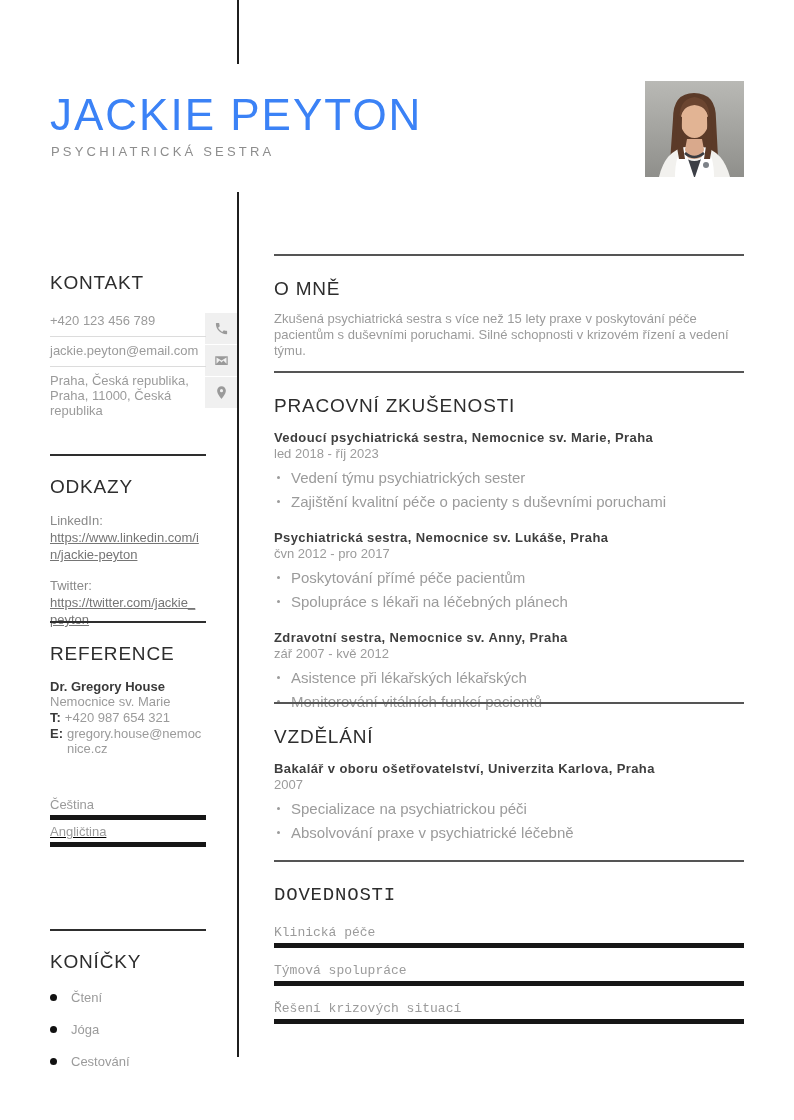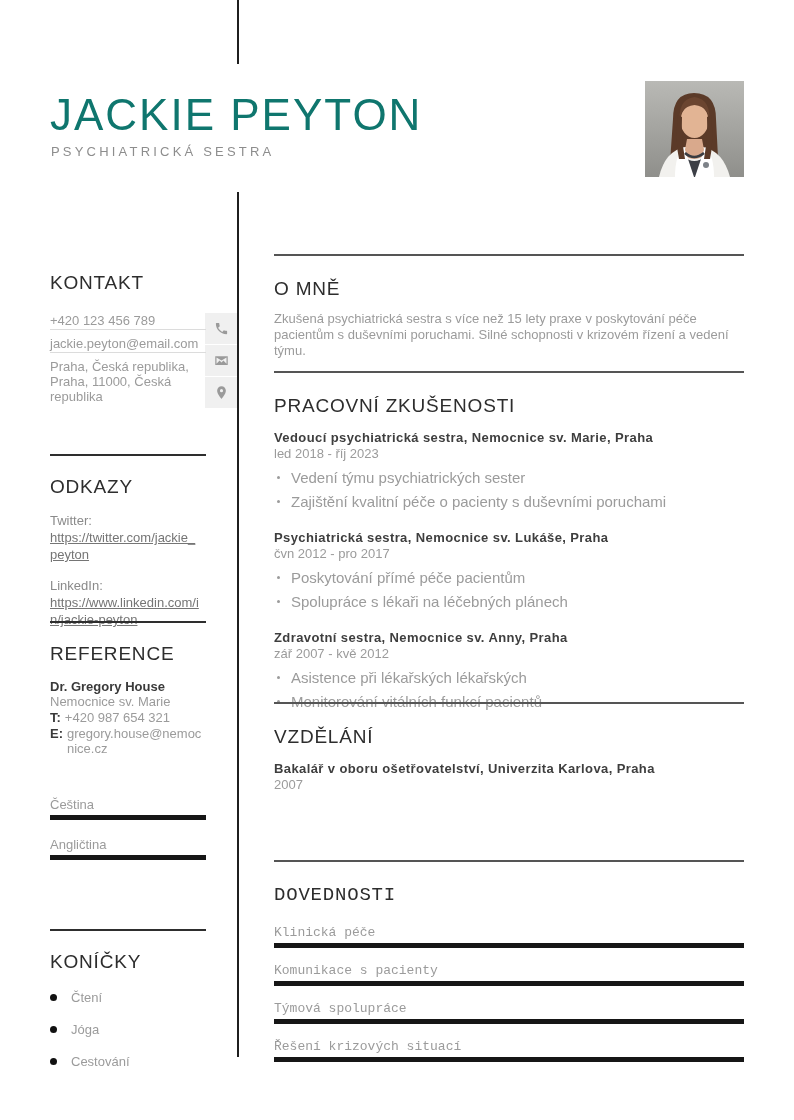--- a/index.html
+++ b/index.html
@@ -12,21 +12,21 @@
   }
 
   
   .vdiv { position: absolute; left: 237px; width: 2px; background: #1f1f1f; }
   .vdiv.top { top: 0; height: 64px; }
   .vdiv.mid { top: 192px; height: 865px; }
 
   
   .name {
     position: absolute; left: 50px; top: 90px;
-    font-size: 44px; letter-spacing: 2px; color: #0f766e;
+    font-size: 44px; letter-spacing: 2px; color: #3b82f6;
     font-weight: 400; white-space: nowrap;
   }
   .subtitle {
     position: absolute; left: 51px; top: 144px;
     font-size: 13px; letter-spacing: 3.2px; color: #8d8d8d;
     white-space: nowrap;
   }
   .photo {
     position: absolute; left: 645px; top: 81px; width: 99px; height: 96px;
     overflow: hidden;
@@ -46,21 +46,21 @@
   #sec-odkazy    { top: 454px; }
   #sec-reference { top: 621px; }
   #sec-jazyky    { top: 784px; }
   #sec-konicky   { top: 929px; }
   .side h2.heading { margin-top: 0; }
   .side .with-rule h2.heading { margin-top: 20px; }
 
   .contact-rows { margin-top: 13px; }
   .contact-row {
     font-size: 13px; color: #9b9b9b;
-    padding: 6px 0 1px 0; line-height: 15px;
+    padding: 6px 0 8px 0; line-height: 15px;
   }
   .contact-row.bordered { border-bottom: 1px solid #dcdcdc; }
 
   .icon-strip {
     position: absolute; left: 205px; top: 313px; width: 32px; height: 95px;
     background: #f0f0f0; display: flex; flex-direction: column;
   }
   .icon-cell { flex: 1; display: flex; align-items: center; justify-content: center; }
   .icon-cell + .icon-cell { border-top: 1px solid #ffffff; }
   .icon-cell svg { width: 15px; height: 15px; fill: #9a9a9a; }
@@ -75,21 +75,21 @@
   .ref-name { margin-top: 14px; font-size: 13px; font-weight: 700; color: #3a3a3a; line-height: 15px; }
   .ref-org { font-size: 13px; color: #9b9b9b; line-height: 15px; }
   .ref-line { display: flex; font-size: 13px; line-height: 15px; margin-top: 1px; }
   .ref-line:first-of-type { margin-top: 10px; }
   .ref-line .lbl { font-weight: 700; color: #3a3a3a; margin-right: 4px; }
   .ref-line .val { color: #9b9b9b; word-break: break-all; flex: 1; }
 
   .lang { margin-top: 13px; }
   .lang .lname { font-size: 13px; color: #9b9b9b; }
   .bar { height: 5px; background: #161616; margin-top: 3px; }
-  .lang + .lang { margin-top: 17px; }
+  .lang + .lang { margin-top: 4px; text-decoration: underline; }
 
   .hobby { display: flex; align-items: center; margin-top: 17px; }
   .hobby:first-of-type { margin-top: 15px; }
   .hobby .dot {
     width: 7px; height: 7px; border-radius: 50%; background: #111;
     margin-right: 14px; flex: 0 0 auto;
   }
   .hobby .htxt { font-size: 13px; color: #9b9b9b; }
 
   
@@ -192,26 +192,26 @@
     </div>
   </div>
 </section>
 
 <section class="side" id="sec-odkazy">
   <div class="with-rule">
     <div class="rule-side"></div>
     <h2 class="heading">ODKAZY</h2>
   </div>
   <div class="linkgroup">
+    <div class="lbl">LinkedIn:</div>
+    <a href="#">https://www.linkedin.com/in/jackie-peyton</a>
+  </div>
+  <div class="linkgroup">
     <div class="lbl">Twitter:</div>
     <a href="#">https://twitter.com/jackie_peyton</a>
-  </div>
-  <div class="linkgroup">
-    <div class="lbl">LinkedIn:</div>
-    <a href="#">https://www.linkedin.com/in/jackie-peyton</a>
   </div>
 </section>
 
 <section class="side" id="sec-reference">
   <div class="with-rule">
     <div class="rule-side"></div>
     <h2 class="heading">REFERENCE</h2>
   </div>
   <div class="ref-name">Dr. Gregory House</div>
   <div class="ref-org">Nemocnice sv. Marie</div>
@@ -310,36 +310,42 @@
     </div>
   </div>
 </section>
 
 <section class="main-sec" id="sec-vzdelani">
   <div class="rule-main"></div>
   <h2 class="heading">VZDĚLÁNÍ</h2>
   <div class="job">
     <div class="edu-title">Bakalář v oboru ošetřovatelství, Univerzita Karlova, Praha</div>
     <div class="edu-year">2007</div>
+    <div class="blist">
+      <div class="bullet">
+          <span class="bdot"></span>
+          <span class="btxt">Specializace na psychiatrickou péči</span>
+        </div>
+      <div class="bullet">
+          <span class="bdot"></span>
+          <span class="btxt">Absolvování praxe v psychiatrické léčebně</span>
+        </div>
+    </div>
   </div>
 </section>
 
 <section class="main-sec" id="sec-dovednosti">
   <div class="rule-main"></div>
   <h2 class="heading">DOVEDNOSTI</h2>
   <div class="skills">
     <div class="skill">
       <div class="sname">Klinická péče</div>
       <div class="bar"></div>
     </div>
     <div class="skill">
-      <div class="sname">Komunikace s pacienty</div>
-      <div class="bar"></div>
-    </div>
-    <div class="skill">
       <div class="sname">Týmová spolupráce</div>
       <div class="bar"></div>
     </div>
     <div class="skill">
       <div class="sname">Řešení krizových situací</div>
       <div class="bar"></div>
     </div>
   </div>
 </section>
 

